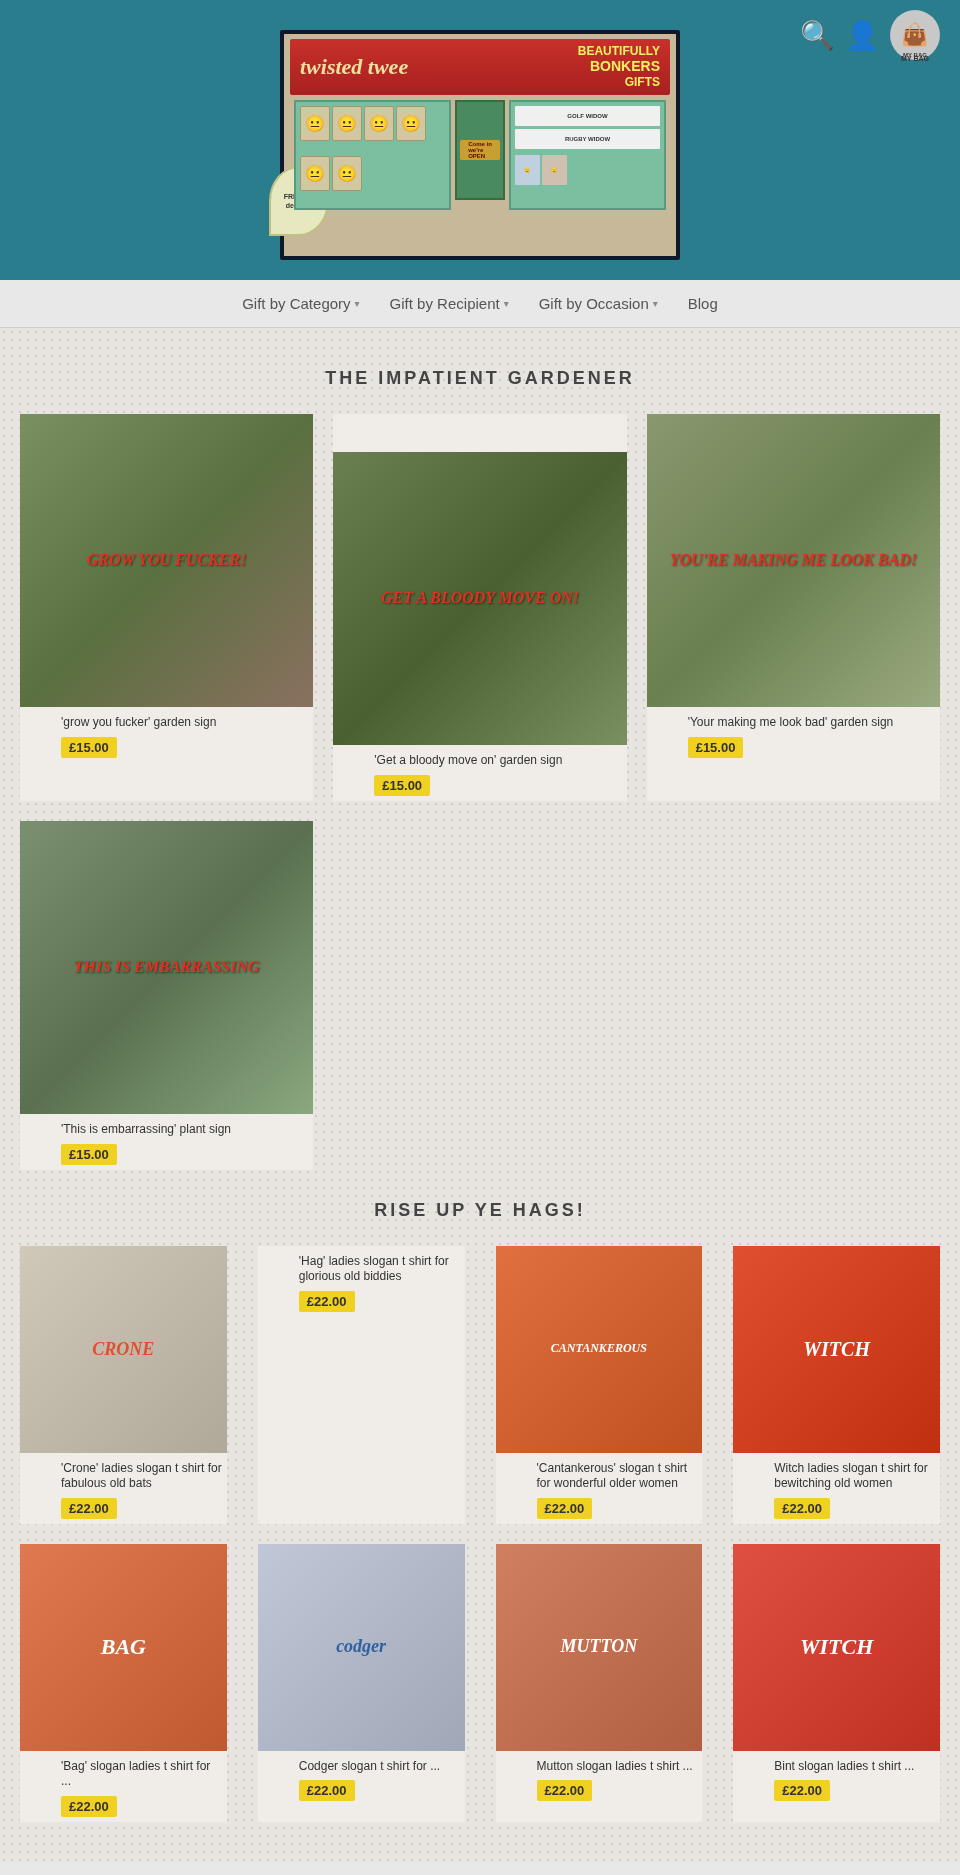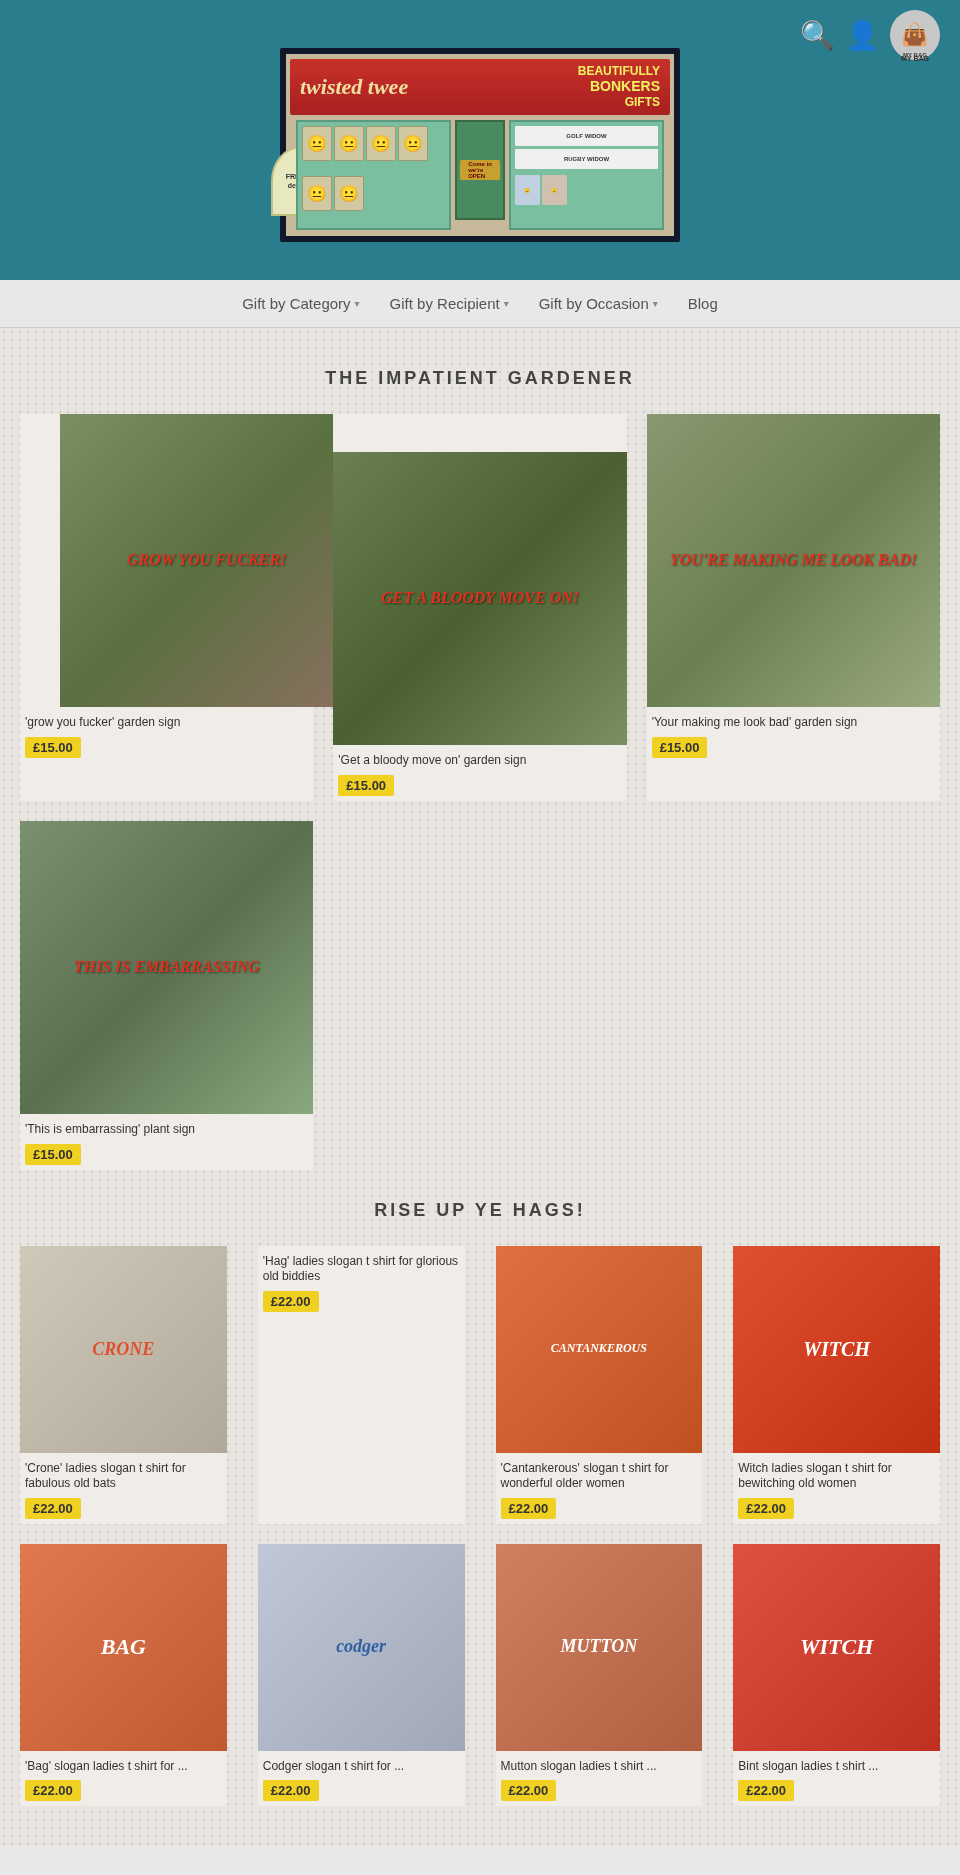--- a/index.html
+++ b/index.html
@@ -64,23 +64,23 @@
       background: #2a7d8c;
       margin: 10px auto;
       position: relative;
       display: flex;
       align-items: center;
       justify-content: center;
     }
 
     .store-facade {
       width: 400px;
-      height: 194px;
+      height: 230px;
       background: #c8b89a;
-      border: 6px solid #0f172a;
+      border: 4px solid #0f172a;
       position: relative;
       border-radius: 2px;
     }
 
     .store-sign {
       background: linear-gradient(to bottom, #c8302a, #a82020);
       width: 380px;
       margin: 5px auto 0;
       padding: 5px 10px;
       border-radius: 2px;
@@ -238,21 +238,21 @@
       justify-content: center;
       font-size: 11px;
       text-align: center;
       color: #fff;
       font-weight: bold;
       padding: 10px;
       line-height: 1.3;
       font-family: Georgia, serif;
     }
 
-    .img-grow { background: linear-gradient(135deg, #7a9060 0%, #5a7040 50%, #8a7060 100%); margin-left: 40px; }
+    .img-grow { background: linear-gradient(135deg, #7a9060 0%, #5a7040 50%, #8a7060 100%); }
     .img-move { background: linear-gradient(135deg, #6a8050 0%, #4a6030 50%, #7a9060 100%); margin-top: 38px; }
     .img-look { background: linear-gradient(135deg, #8a9870 0%, #6a8050 50%, #9aaa80 100%); }
     .img-embarrassing { background: linear-gradient(135deg, #7a9070 0%, #5a7050 50%, #8aa880 100%); }
 
     .img-crone { background: linear-gradient(135deg, #d0c8b8 0%, #b0a898 100%); }
     .img-hag { background: linear-gradient(135deg, #d06830 0%, #b04820 100%); }
     .img-cantankerous { background: linear-gradient(135deg, #e07040 0%, #c05020 100%); }
     .img-witch { background: linear-gradient(135deg, #e05030 0%, #c03010 100%); }
     .img-bag { background: linear-gradient(135deg, #e07850 0%, #c05830 100%); }
     .img-codger { background: linear-gradient(135deg, #c0c8d8 0%, #a0a8b8 100%); }
@@ -263,20 +263,21 @@
       font-size: 16px;
       font-weight: 900;
       color: #e03020;
       font-style: italic;
       text-shadow: 1px 1px 2px rgba(0,0,0,0.5);
       text-transform: uppercase;
     }
 
     .product-info {
       padding: 8px 5px 5px;
+      margin-left: 36px;
     }
 
     .product-name {
       font-size: 12px;
       color: #333;
       margin-bottom: 6px;
       line-height: 1.3;
     }
 
     .product-price {

